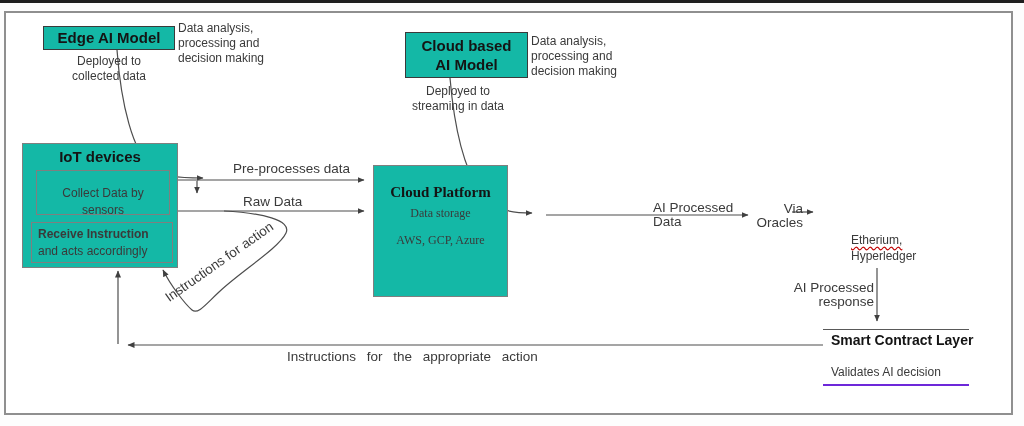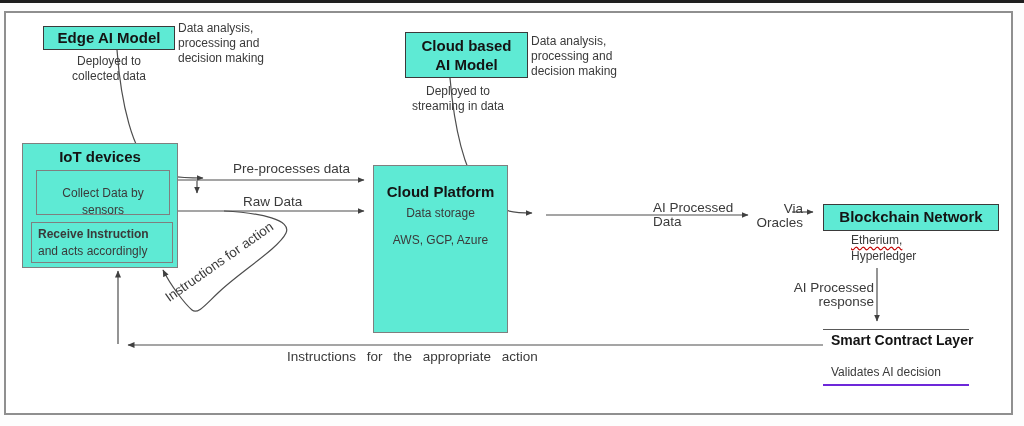--- a/index.html
+++ b/index.html
@@ -3,21 +3,21 @@
 <meta charset="utf-8">
 <style>
   html,body{margin:0;padding:0;background:#ffffff;}
   #canvas{
     position:relative;width:1024px;height:426px;overflow:hidden;background:#fdfdfd;
     font-family:"Liberation Sans","DejaVu Sans",sans-serif;color:#3a3a3a;
   }
   .abs{position:absolute;}
   #top-strip{position:absolute;left:0;top:0;width:1024px;height:3px;background:#1f1f1f;}
   #frame{position:absolute;left:4px;top:11px;width:1005px;height:400px;border:2px solid #8f8f8f;background:#ffffff;}
-  .node-box{position:absolute;background:#5eead4;text-align:center;box-sizing:border-box;}
+  .node-box{position:absolute;background:#14b8a6;text-align:center;box-sizing:border-box;}
   .dark-border{border:1.6px solid #3a3a3a;}
   .gray-border{border:1.4px solid #7f7f7f;}
   .title{font-weight:bold;color:#141414;font-size:15px;}
   .txt{font-size:12px;line-height:15px;color:#3a3a3a;}
   .lbl{position:absolute;font-size:13.5px;line-height:14px;color:#3a3a3a;white-space:nowrap;}
   .wavy-red{text-decoration:underline wavy #c00000;text-underline-offset:2px;}
   #smart-contract-block{
     position:absolute;left:823px;top:329px;width:146px;
     border-top:1.4px solid #595959;border-bottom:2px solid #6d28d9;
     padding:2px 0 4px 8px;box-sizing:border-box;background:transparent;
@@ -87,29 +87,26 @@
   </div>
   <div class="node-box gray-border" style="left:36px;top:170px;width:134px;height:45px;padding-top:14px;">
     <div class="txt" style="line-height:17px;">Collect Data by</div>
     <div class="txt" style="line-height:17px;">sensors</div>
   </div>
   <div class="node-box gray-border" style="left:31px;top:222px;width:142px;height:41px;padding:3px 0 0 6px;text-align:left;">
     <div class="txt" style="line-height:17px;font-weight:bold;">Receive Instruction</div>
     <div class="txt" style="line-height:17px;">and acts accordingly</div>
   </div>
 
-  <div class="node-box gray-border" style="left:373px;top:165px;width:135px;height:168px;padding-top:17px;">
+  <div class="node-box gray-border" style="left:373px;top:165px;width:135px;height:132px;padding-top:17px;font-family:Liberation Serif, serif;">
     <div class="title" style="line-height:18px;">Cloud Platform</div>
     <div class="txt" style="margin-top:5px;">Data storage</div>
     <div class="txt" style="margin-top:12px;">AWS, GCP, Azure</div>
   </div>
 
-  <div class="node-box dark-border" style="left:823px;top:204px;width:176px;height:27px;">
-    <div class="title" style="line-height:24px;">Blockchain Network</div>
-  </div>
   <div class="abs txt" style="left:851px;top:233px;text-align:left;line-height:15.5px;">
     <div class="wavy-red">Etherium,</div>
     <div>Hyperledger</div>
   </div>
 
   <div id="smart-contract-block">
     <div style="font-weight:bold;color:#141414;font-size:14px;line-height:16px;white-space:nowrap;">Smart Contract Layer</div>
     <div class="txt" style="white-space:nowrap;margin-top:17px;">Validates AI decision</div>
   </div>
 

